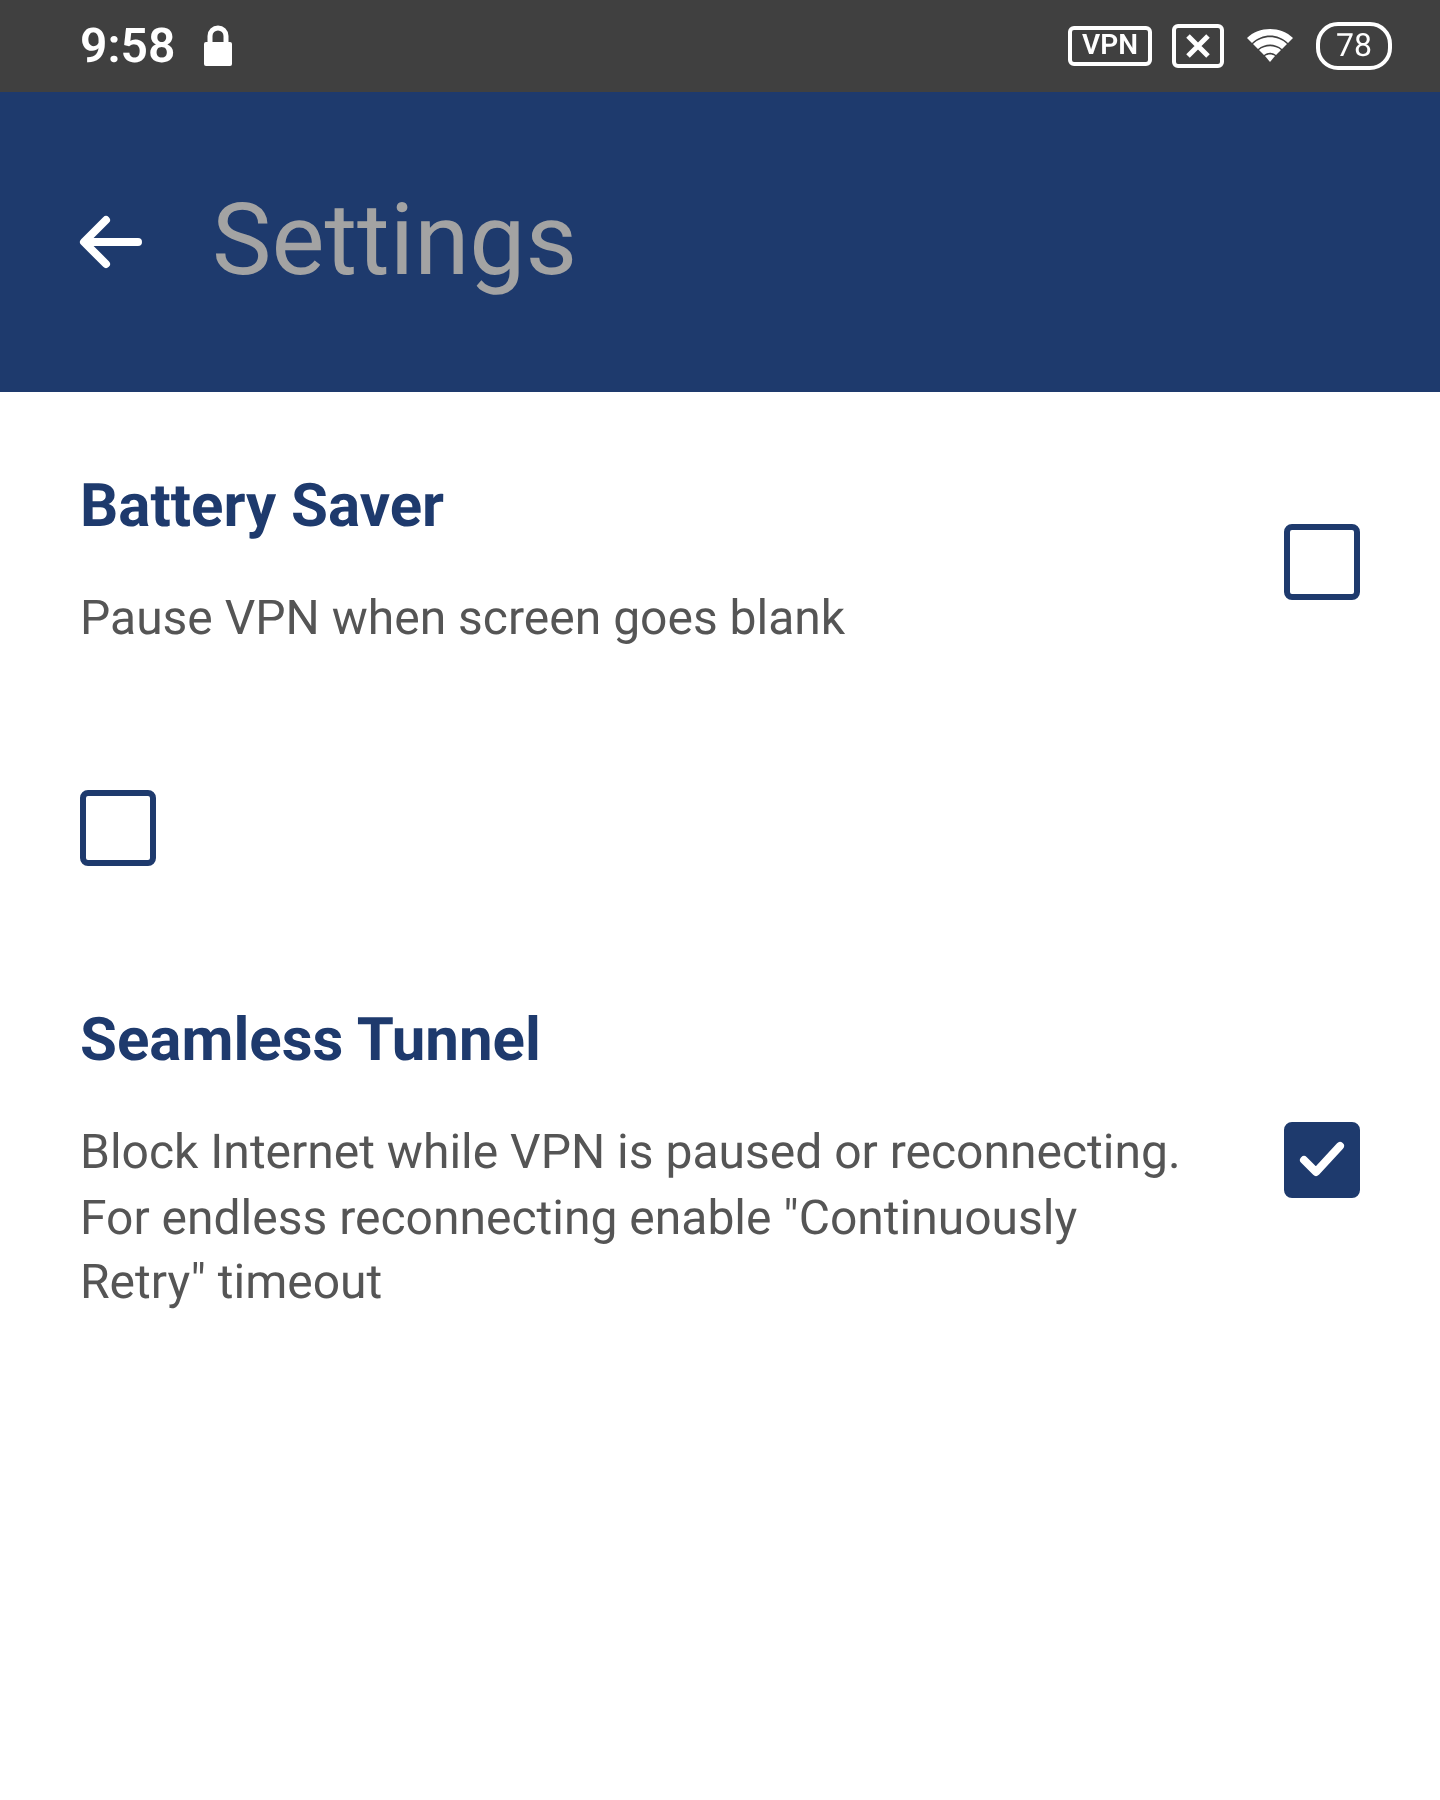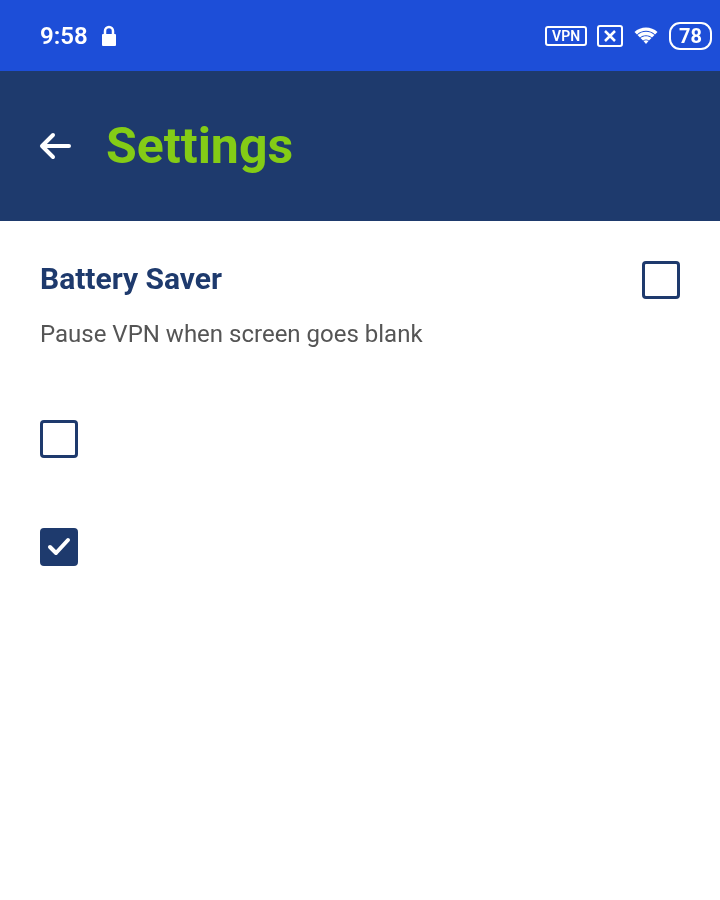--- a/index.html
+++ b/index.html
@@ -5,26 +5,26 @@
     * { margin: 0; padding: 0; box-sizing: border-box; }
     body {
       width: 720px;
       height: 900px;
       font-family: -apple-system, BlinkMacSystemFont, 'Segoe UI', Roboto, Arial, sans-serif;
       background: #fff;
       overflow: hidden;
       position: relative;
     }
     .status-bar {
-      background: #1d4ed8;
-      height: 71px;
+      background: #404040;
+      height: 46px;
       display: flex;
       align-items: center;
       justify-content: space-between;
-      padding: 0 8px 0 40px;
+      padding: 0 24px 0 40px;
       color: #fff;
     }
     .status-left {
       display: flex;
       align-items: center;
       gap: 12px;
     }
     .status-time {
       font-size: 24px;
       font-weight: 600;
@@ -49,45 +49,46 @@
       width: 26px;
       height: 22px;
       display: flex;
       align-items: center;
       justify-content: center;
     }
     .wifi-icon svg { display: block; }
     .battery-badge {
       border: 2px solid #fff;
       border-radius: 11px;
-      font-size: 20px;
-      font-weight: 700;
+      font-size: 16px;
+      font-weight: 400;
       padding: 0px 8px;
       line-height: 1.2;
     }
     .app-bar {
       background: #1e3a6d;
       height: 150px;
       display: flex;
       align-items: center;
       padding: 0 36px;
       gap: 30px;
     }
     .back-arrow { cursor: pointer; }
     .back-arrow svg { display: block; }
     .app-title {
-      color: #84cc16;
+      color: #a3a3a3;
       font-size: 50px;
-      font-weight: 700;
+      font-weight: 400;
     }
     .settings-list {
       padding: 0 40px;
     }
     .setting-item {
       display: flex;
+      align-items: center;
       justify-content: space-between;
       padding: 40px 0 30px 0;
       gap: 40px;
     }
     .setting-text {
       flex: 1;
     }
     .setting-title {
       color: #1e3a6d;
       font-size: 30px;
@@ -168,20 +169,24 @@
       <div class="setting-desc">Pause VPN when screen goes blank</div>
     </div>
     <div class="checkbox"></div>
   </div>
 
   <div class="setting-item">
     <div class="checkbox"></div>
   </div>
 
   <div class="setting-item">
+    <div class="setting-text">
+      <div class="setting-title">Seamless Tunnel</div>
+      <div class="setting-desc">Block Internet while VPN is paused or reconnecting. For endless reconnecting enable "Continuously Retry" timeout</div>
+    </div>
     <div class="checkbox checked">
       <svg width="26" height="26" viewBox="0 0 26 26" fill="none">
         <path d="M4 13 L10 19 L22 6" stroke="#fff" stroke-width="4" stroke-linecap="round" stroke-linejoin="round"></path>
       </svg>
     </div>
   </div>
 
 </div>
 
 <div class="annotation">

